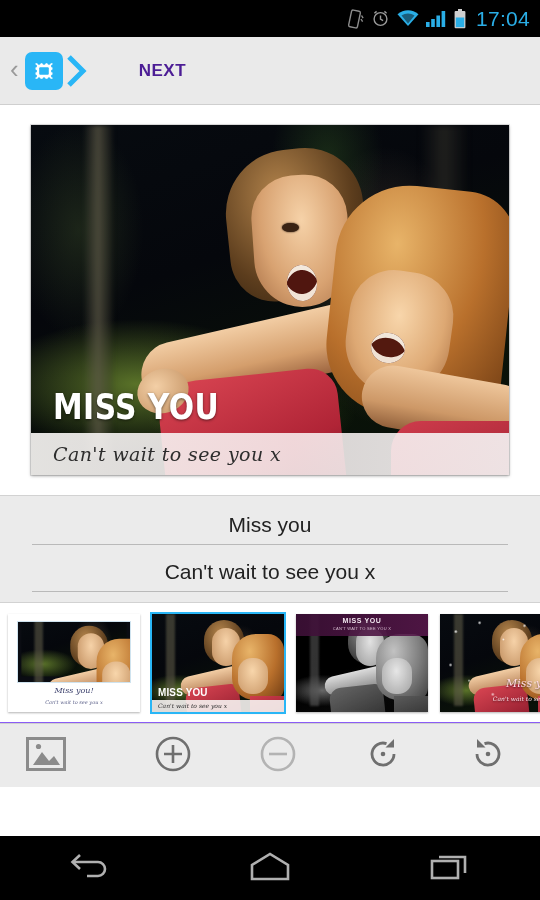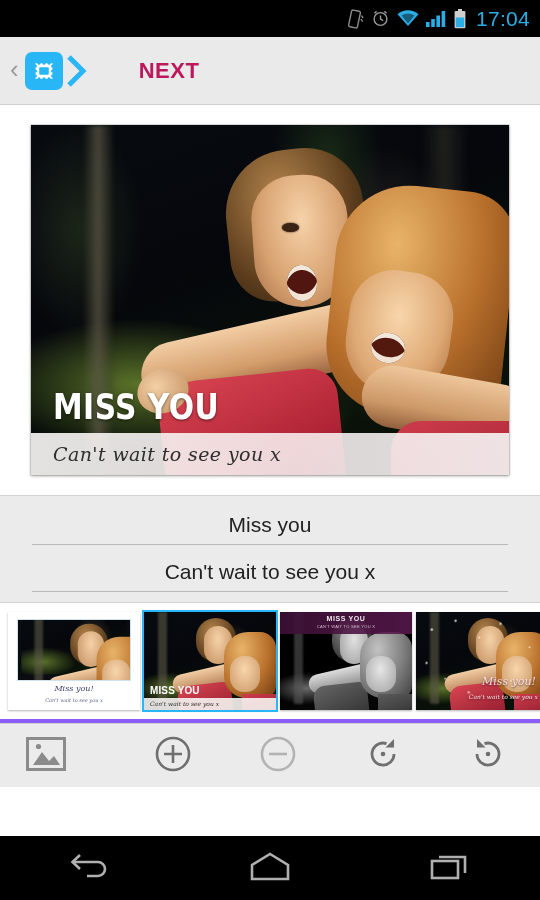--- a/index.html
+++ b/index.html
@@ -24,21 +24,21 @@
     height: 68px; background: #eaeaea; display: flex; align-items: center;
     border-bottom: 1px solid #cfcfcf; padding: 0 14px 0 8px;
   }
   .backchev { font-size: 26px; color: #9a9a9a; line-height: 1; padding: 0 6px 4px 2px; }
   .appicon {
     width: 38px; height: 38px; border-radius: 7px; background: #29b6f6;
     display: flex; align-items: center; justify-content: center; flex: 0 0 auto;
   }
   .title { font-size: 25px; color: #2b2b2b; margin-left: 16px; flex: 1 1 auto; }
   .nextchev { margin-right: 8px; display: flex; align-items: center; }
-  .nextlabel { font-size: 22px; font-weight: bold; color: #be185d; letter-spacing: .5px; padding-left: 40px; }
+  .nextlabel { font-size: 17px; font-weight: bold; color: #4c1d95; letter-spacing: .5px; padding-left: 40px; }
 
   
   .stage { height: 390px; background: #fff; display: flex; align-items: center; justify-content: center; }
   .card {
     position: relative; width: 478px; height: 350px;
     background: #05060f; overflow: hidden;
     box-shadow: 0 1px 3px rgba(0,0,0,.35), 0 0 0 1px rgba(0,0,0,.10);
   }
   .photo { position: absolute; inset: 0; }
   .bg-forest {
@@ -136,21 +136,21 @@
   .field { margin: 0 32px; }
   .field input {
     width: 100%; border: none; background: transparent; outline: none;
     text-align: center; font-size: 21px; color: #222;
     font-family: "Liberation Sans", sans-serif; padding: 9px 0 7px;
     border-bottom: 1px solid #b9b9b9;
   }
   .field.first { margin-bottom: 6px; }
 
   
-  .thumbs { background: #fff; height: 120px; display: flex; align-items: center; padding: 0 8px; gap: 4px; overflow: hidden; border-bottom: 4px solid #8b5cf6; }
+  .thumbs { background: #fff; height: 120px; display: flex; align-items: center; padding: 0 8px; gap: 12px; overflow: hidden; border-bottom: 1px solid #8b5cf6; }
   .thumb { position: relative; width: 132px; height: 98px; flex: 0 0 auto; background: #0a0c12; overflow: hidden; box-shadow: 0 1px 2px rgba(0,0,0,.3); }
   .thumb.selected { outline: 2px solid #29b6f6; outline-offset: 0; }
   .thumb .mini { position: absolute; inset: 0; }
   .mini-bg {
     position: absolute; inset: 0;
     background:
       radial-gradient(ellipse 50px 22px at 20% 78%, rgba(104,132,46,.85), transparent 72%),
       radial-gradient(ellipse 30px 46px at 68% 44%, rgba(255,210,150,.22), transparent 70%),
       linear-gradient(160deg, #070b10, #05070c 40%, #0a1208 76%, #07100a);
   }

